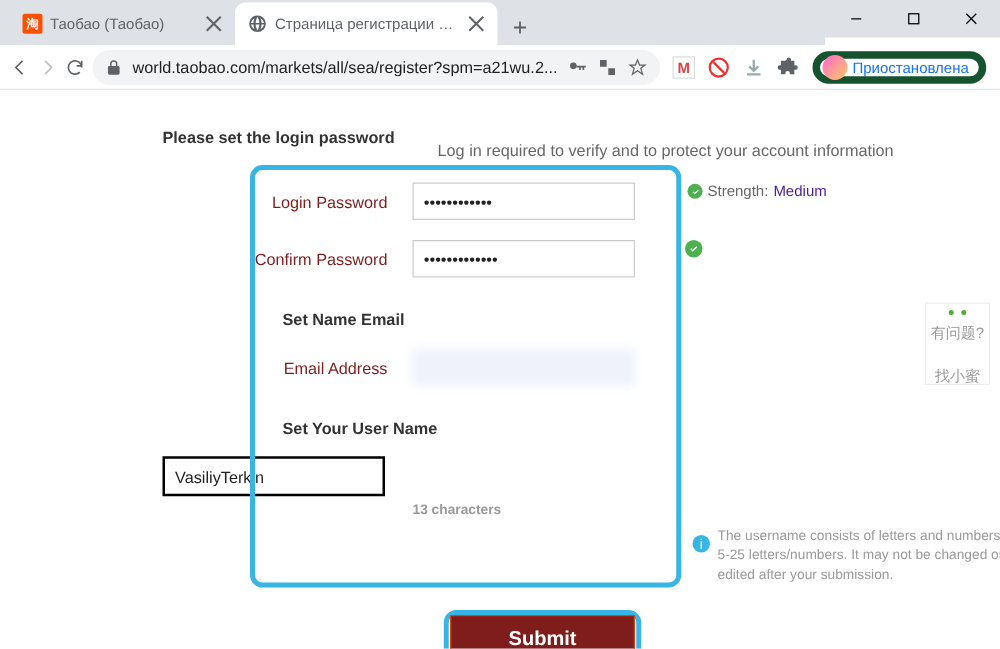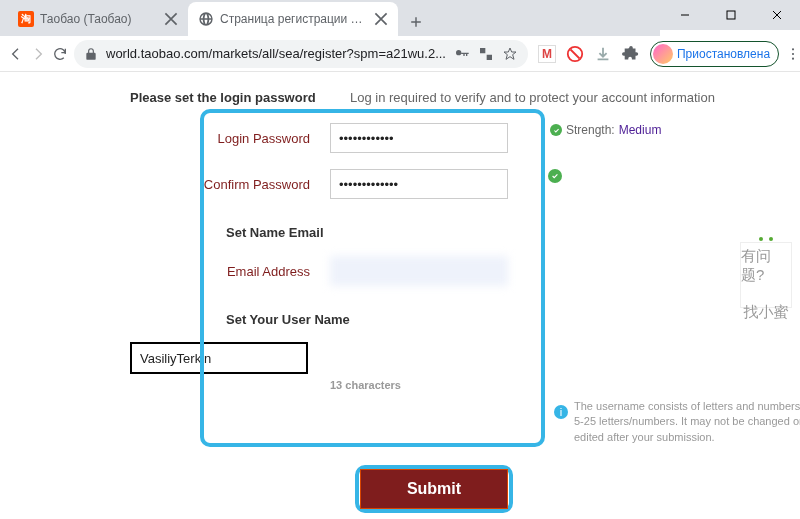--- a/index.html
+++ b/index.html
@@ -21,29 +21,29 @@
 
   
   .toolbar { position: absolute; top: 36px; left: 0; right: 0; height: 36px; background: #fff; border-bottom: 1px solid #e5e5e5; display: flex; align-items: center; padding: 0 8px; gap: 6px; }
   .nav-btn { width: 28px; height: 28px; display: flex; align-items: center; justify-content: center; border-radius: 50%; }
   .nav-btn svg { width: 16px; height: 16px; fill: #5f6368; }
   .nav-btn.disabled svg { fill: #bdbdbd; }
   .omnibox { flex: 1; height: 28px; background: #f1f3f4; border-radius: 14px; display: flex; align-items: center; padding: 0 10px; gap: 8px; font-size: 13px; color: #202124; text-align: right; }
   .omnibox .url { flex: 1; white-space: nowrap; overflow: hidden; text-overflow: ellipsis; }
   .ext-icons { display: flex; align-items: center; gap: 10px; padding: 0 4px; }
   .ext-icons > * { width: 18px; height: 18px; display: flex; align-items: center; justify-content: center; }
-  .profile-chip { display: flex; align-items: center; gap: 4px; height: 26px; border: 1px solid #14532d; border-radius: 13px; padding: 0 8px 0 2px; font-size: 12px; color: #1a73e8; }
+  .profile-chip { display: flex; align-items: center; gap: 4px; height: 26px; border: 6px solid #14532d; border-radius: 13px; padding: 0 8px 0 2px; font-size: 12px; color: #1a73e8; }
   .profile-chip .avatar { width: 20px; height: 20px; border-radius: 50%; background: linear-gradient(135deg,#f6c,#fc6); }
 
   
   .page { position: absolute; top: 72px; left: 0; right: 0; bottom: 0; background: #fff; overflow: hidden; }
 
   .section-row { display: flex; align-items: center; padding: 18px 0 10px 130px; font-size: 13px; color: #333; }
   .section-row .label { font-weight: bold; width: 220px; }
-  .section-row .desc { color: #666; }
+  .section-row .desc { color: #666; margin-top: 23px; }
 
   .form-area { position: relative; margin-left: 130px; }
   .highlight-box { position: absolute; border: 4px solid #36b5e6; border-radius: 10px; pointer-events: none; }
   .highlight-main { top: -6px; left: 70px; width: 345px; height: 338px; }
   .highlight-submit { position: absolute; border: 4px solid #36b5e6; border-radius: 10px; left: 225px; top: 350px; width: 158px; height: 48px; pointer-events: none; }
 
   .form-row { display: flex; align-items: center; height: 46px; }
   .form-row .flabel { width: 200px; text-align: right; padding-right: 20px; font-size: 13px; color: #7f1d1d; }
   .form-row input { width: 178px; height: 30px; border: 1px solid #ccc; padding: 0 8px; font-size: 13px; color: #222; }
   .form-row input.focused { border: 2px solid #000; height: 32px; }
@@ -59,21 +59,21 @@
   .info-dot { position: absolute; left: 424px; top: 290px; width: 14px; height: 14px; border-radius: 50%; background: #36b5e6; display: flex; align-items: center; justify-content: center; }
   .info-text { position: absolute; left: 444px; top: 284px; font-size: 11px; color: #999; width: 260px; line-height: 1.4; }
 
   .blurred { filter: blur(4px); color: #aac; }
 
   .hint-below { font-size: 11px; color: #999; padding-left: 200px; margin-top: -2px; font-weight: bold; }
 
   .submit-btn { position: absolute; left: 230px; top: 354px; width: 148px; height: 40px; background: #7f1d1d; border: 1px solid #d94400; color: #fff; font-size: 16px; font-weight: bold; display: flex; align-items: center; justify-content: center; cursor: pointer; }
 
   
-  .help-widget { position: absolute; right: 8px; top: 170px; width: 52px; height: 66px; border: 1px solid #eee; background: #fff; display: flex; flex-direction: column; align-items: center; justify-content: center; gap: 18px; font-size: 15px; color: #999; }
+  .help-widget { position: absolute; right: 8px; top: 170px; width: 52px; height: 66px; border: 1px solid #eee; background: #fff; display: flex; flex-direction: column; align-items: center; justify-content: center; gap: 18px; font-size: 12px; color: #999; }
   .help-widget .face { width: 26px; height: 26px; border-radius: 50%; background: #ffa940; position: relative; }
   .help-widget .face::before, .help-widget .face::after { content: ''; position: absolute; width: 4px; height: 4px; background: #5a3; border-radius: 50%; top: 8px; }
   .help-widget .face::before { left: 6px; }
   .help-widget .face::after { right: 6px; }
 
   .tao-favicon { background: #ff5000; color: #fff; font-size: 10px; display: flex; align-items: center; justify-content: center; border-radius: 2px; font-weight: bold; }
   .globe-favicon svg { width: 16px; height: 16px; fill: #5f6368; }
 </style>
 </head>
 <body>

